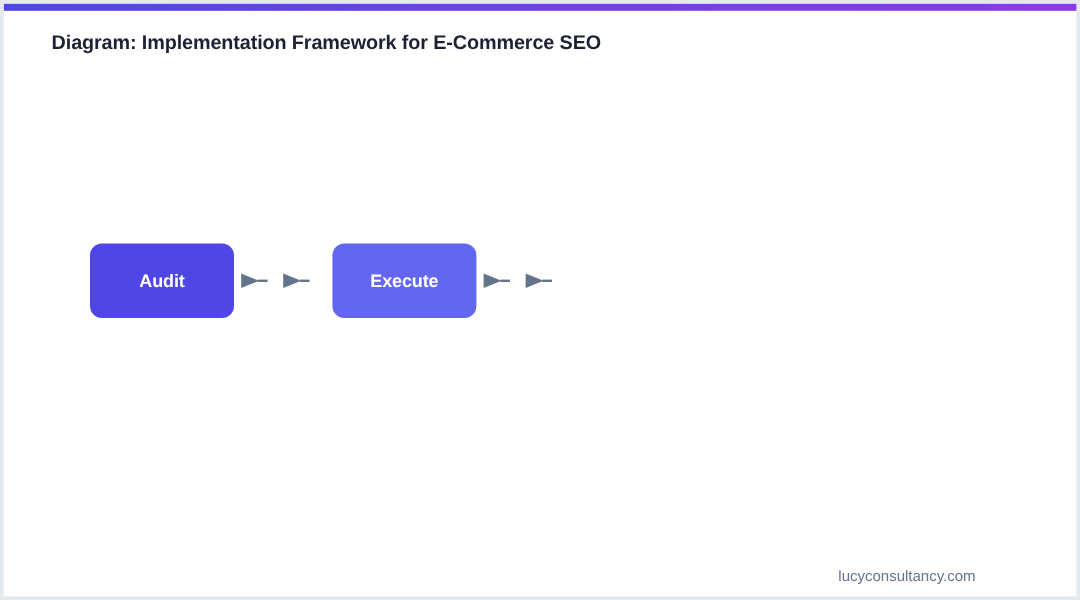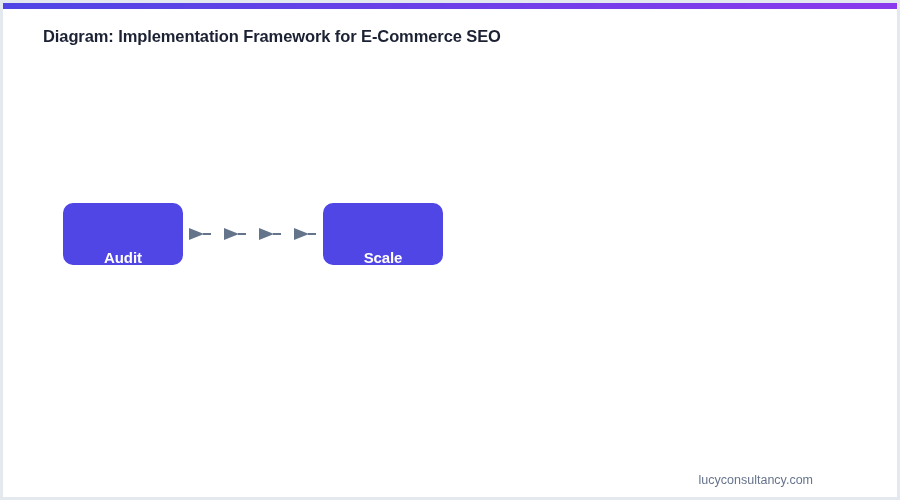--- a/index.html
+++ b/index.html
@@ -53,23 +53,24 @@
     top: 200px;
     display: flex;
     align-items: center;
   }
 
   .node {
     width: 120px;
     height: 62px;
     border-radius: 10px;
     display: flex;
-    align-items: flex-end;
+    align-items: center;
     justify-content: center;
     box-sizing: border-box;
+    margin-left: 12px;
   }
 
   .node-label {
     color: #ffffff;
     font-size: 15px;
     font-weight: bold;
     letter-spacing: -0.1px;
     line-height: 1;
     white-space: nowrap;
   }
@@ -119,35 +120,35 @@
       </svg>
     </div>
 
     <div class="connector">
       <svg width="28" height="20" viewBox="0 0 28 20" aria-hidden="true">
         <polygon points="2,4 2,16 17,10" fill="#64748b"></polygon>
         <rect x="16" y="9" width="8" height="2" fill="#64748b"></rect>
       </svg>
     </div>
 
+    <div class="node" style="background: rgb(99, 102, 241);">
+      <span class="node-label" style="color: rgb(255, 255, 255);">Execute</span>
+    </div>
     <div class="connector">
       <svg width="28" height="20" viewBox="0 0 28 20" aria-hidden="true">
         <polygon points="2,4 2,16 17,10" fill="#64748b"></polygon>
         <rect x="16" y="9" width="8" height="2" fill="#64748b"></rect>
       </svg>
     </div>
 
     <div class="connector">
       <svg width="28" height="20" viewBox="0 0 28 20" aria-hidden="true">
         <polygon points="2,4 2,16 17,10" fill="#64748b"></polygon>
         <rect x="16" y="9" width="8" height="2" fill="#64748b"></rect>
       </svg>
     </div>
 
-    <div class="node" style="background: rgb(79, 70, 229);">
-      <span class="node-label" style="color: rgb(255, 255, 255);">Scale</span>
-    </div>
 
   </div>
 
   <div id="footer-text" style="color: rgb(102, 116, 140);">lucyconsultancy.com</div>
 
 </div>
 
 </body></html>

